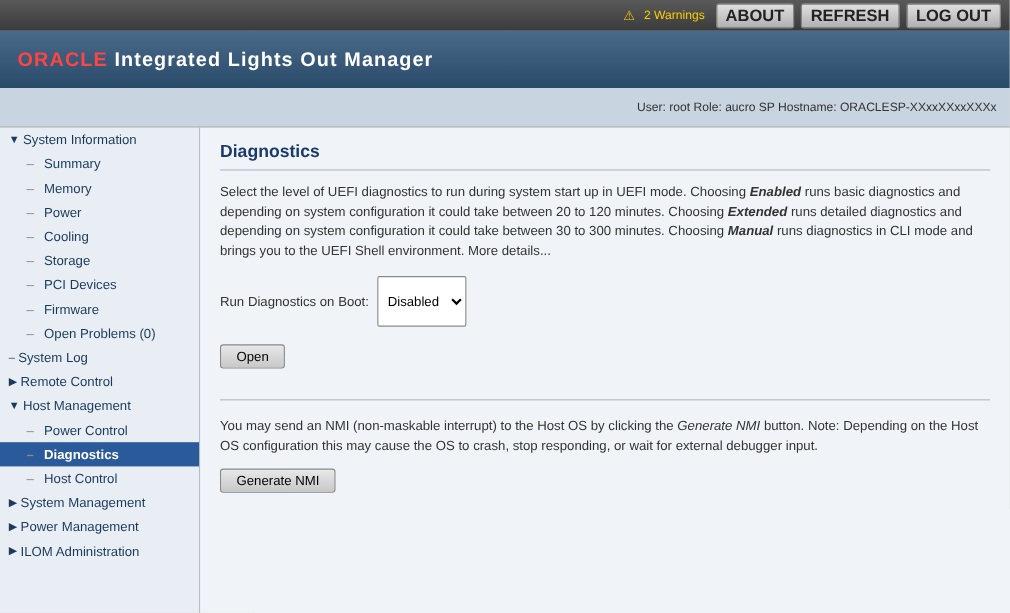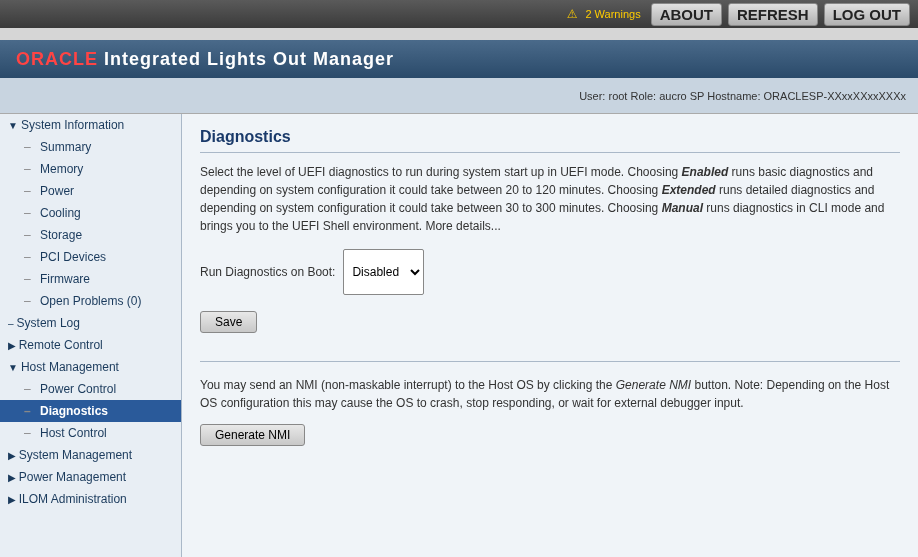--- a/index.html
+++ b/index.html
@@ -29,25 +29,24 @@
       color: #ffcc00;
       font-size: 11px;
       text-decoration: none;
       margin-right: 4px;
     }
     .warning-icon { color: #ffcc00; margin-right: 2px; }
 
     
     #header {
       background: linear-gradient(to bottom, #4a6a8a, #2a4a6a);
-      height: 38px;
+      height: 52px;
       display: flex;
       align-items: center;
       padding-left: 16px;
-      margin-top: 12px;
     }
     #logo {
       color: white;
       font-size: 18px;
       font-weight: bold;
       letter-spacing: 1px;
     }
     #logo span.oracle { color: #ff4444; font-weight: bold; }
 
     
@@ -297,21 +296,21 @@
       <div class="form-row">
         <label class="form-label">Run Diagnostics on Boot:</label>
         <select class="form-select">
           <option>Disabled</option>
           <option>Enabled</option>
           <option>Extended</option>
           <option>Manual</option>
         </select>
       </div>
       <div>
-        <button class="btn-save">Save</button>
+        <button class="btn-save">Open</button>
       </div>
       <hr class="section-divider">
       <p class="nmi-description">
         <span>You may send an NMI (non-maskable interrupt) to the Host OS by clicking the </span><em>Generate NMI</em><span> button. Note: Depending on the Host OS configuration this may cause the OS to crash, stop responding, or wait for external debugger input.</span>
       </p>
       <button class="btn-generate">Generate NMI</button>
     </div>
   </div>
 </div>
 

